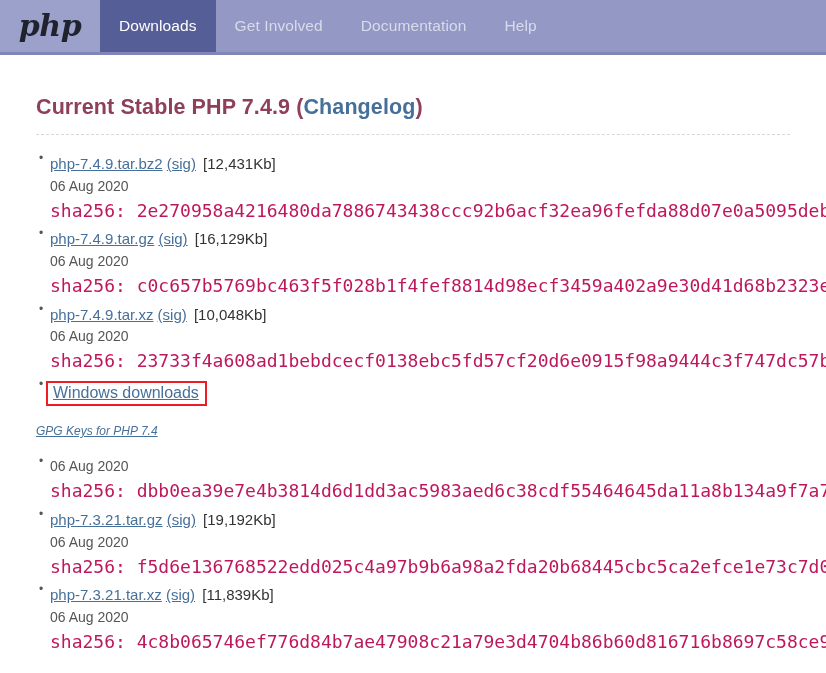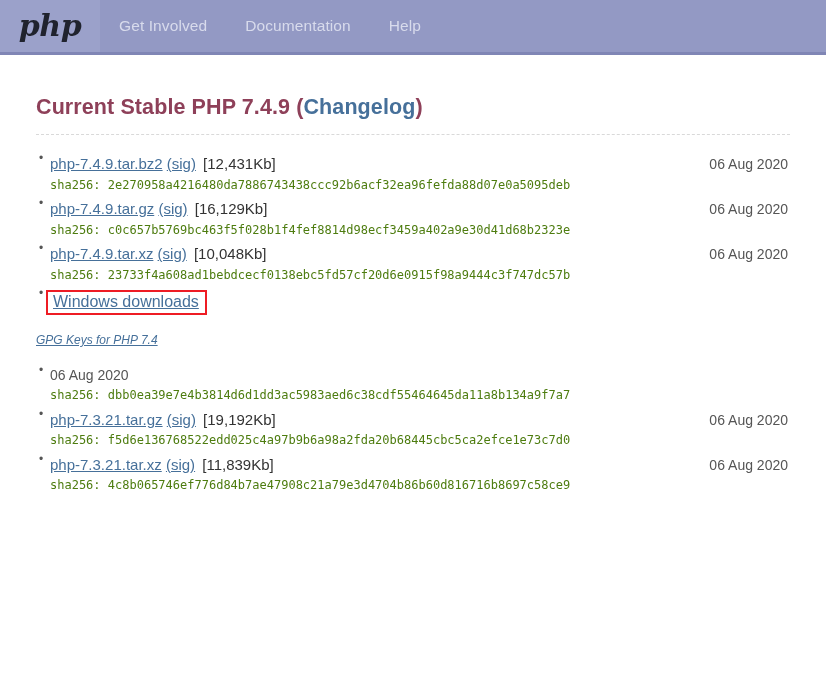--- a/index.html
+++ b/index.html
@@ -91,40 +91,41 @@
     top: -2px;
     font-size: 12px;
     color: #555;
   }
   .dl-row {
     display: flex;
     align-items: baseline;
     justify-content: space-between;
     font-size: 15px;
     line-height: 1.5;
+    flex-direction: column;
   }
   .dl-left { white-space: nowrap; }
   .dl-left a {
     color: #46709a;
     text-decoration: underline;
   }
   .dl-left .size {
     color: #333;
     margin-left: 3px;
   }
   .dl-date {
     font-size: 14px;
     color: #555555;
     white-space: nowrap;
     padding-right: 2px;
   }
   .sha {
     font-family: "DejaVu Sans Mono", monospace;
-    font-size: 12px;
-    color: #4d7c0f;
+    font-size: 18px;
+    color: #be185d;
     line-height: 1.55;
     margin: 0 0 2px 0;
     white-space: nowrap;
   }
 
   
   li.highlight .dl-left {
     display: inline-block;
     border: 2px solid #ee1c24;
     padding: 1px 6px 2px 5px;
@@ -142,20 +143,23 @@
     text-decoration: underline;
   }
 </style>
 </head>
 <body>
 
 <div class="navbar">
   <div class="logo-cell">
     <span class="logo-text">php</span>
   </div>
+  <div class="nav-item active">
+    <span>Downloads</span>
+  </div>
   <div class="nav-item">
     <span>Get Involved</span>
   </div>
   <div class="nav-item">
     <span>Documentation</span>
   </div>
   <div class="nav-item">
     <span>Help</span>
   </div>
 </div>

